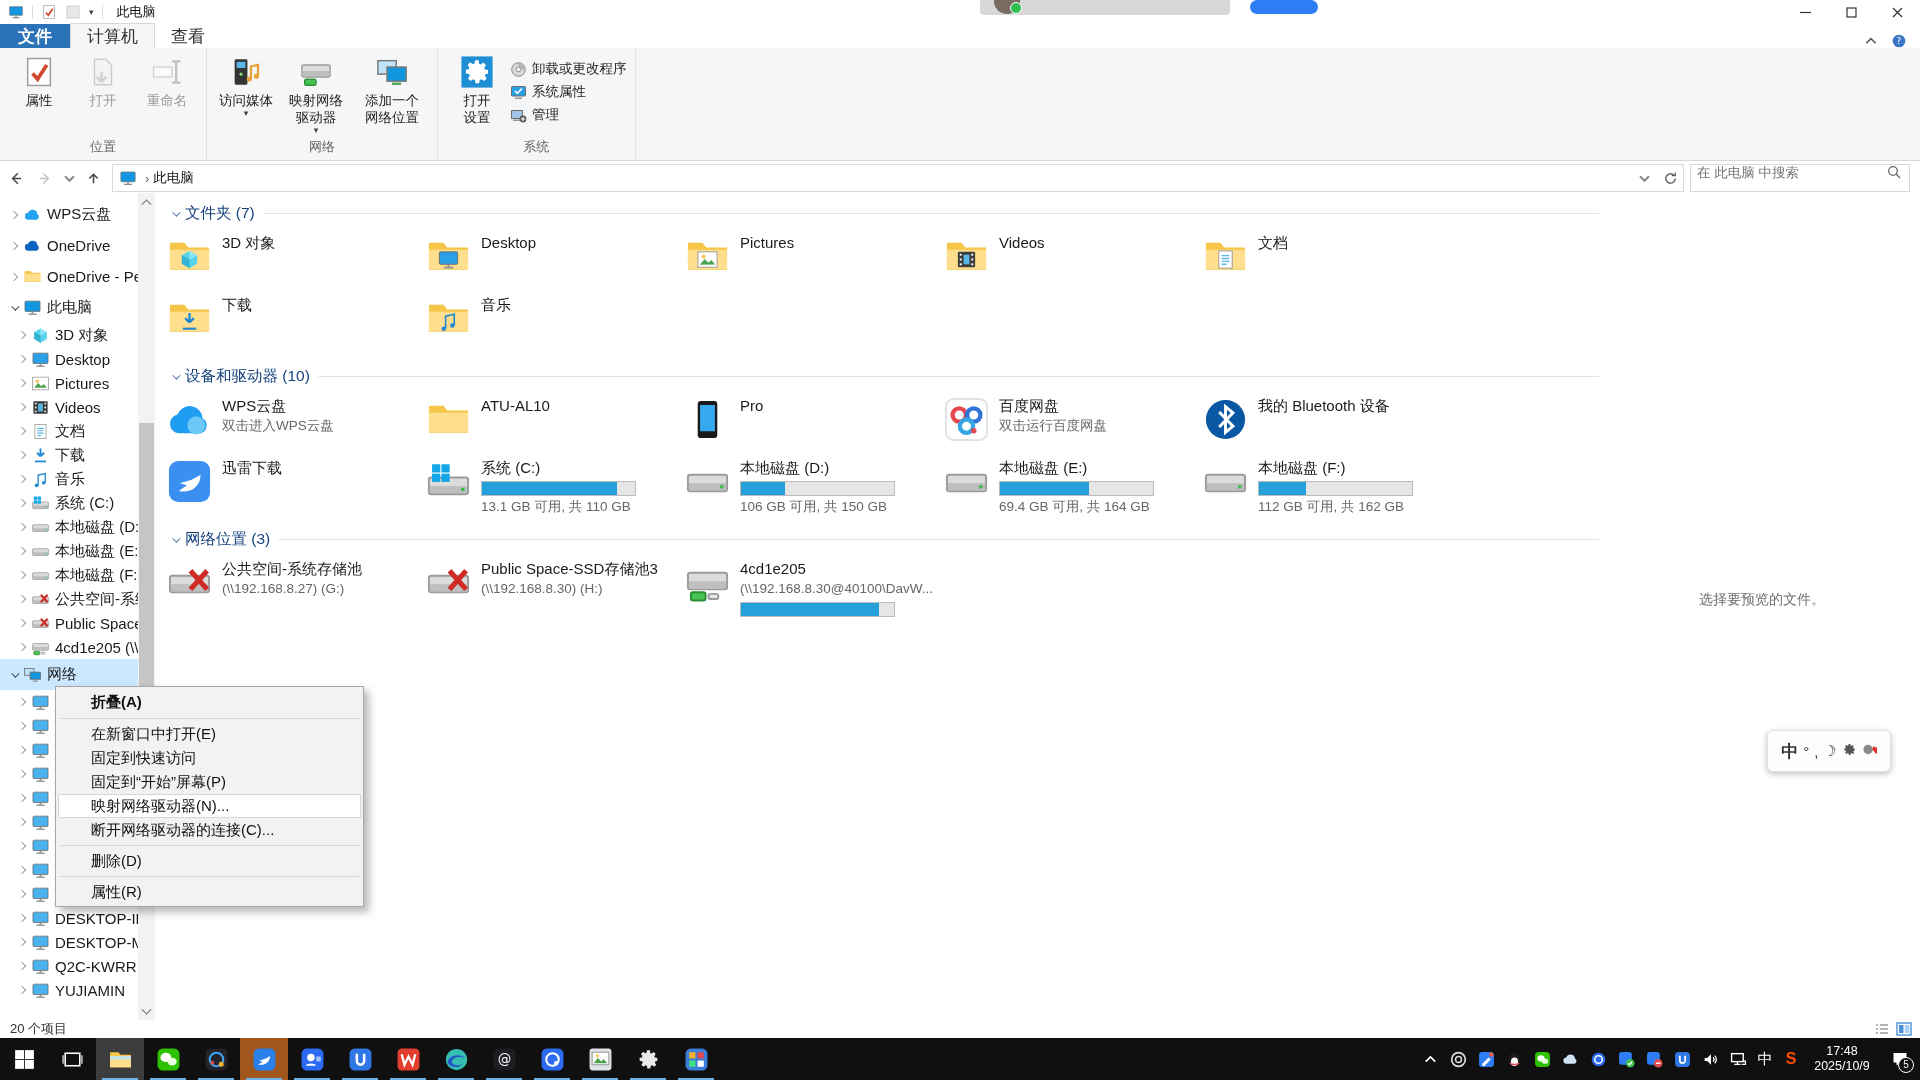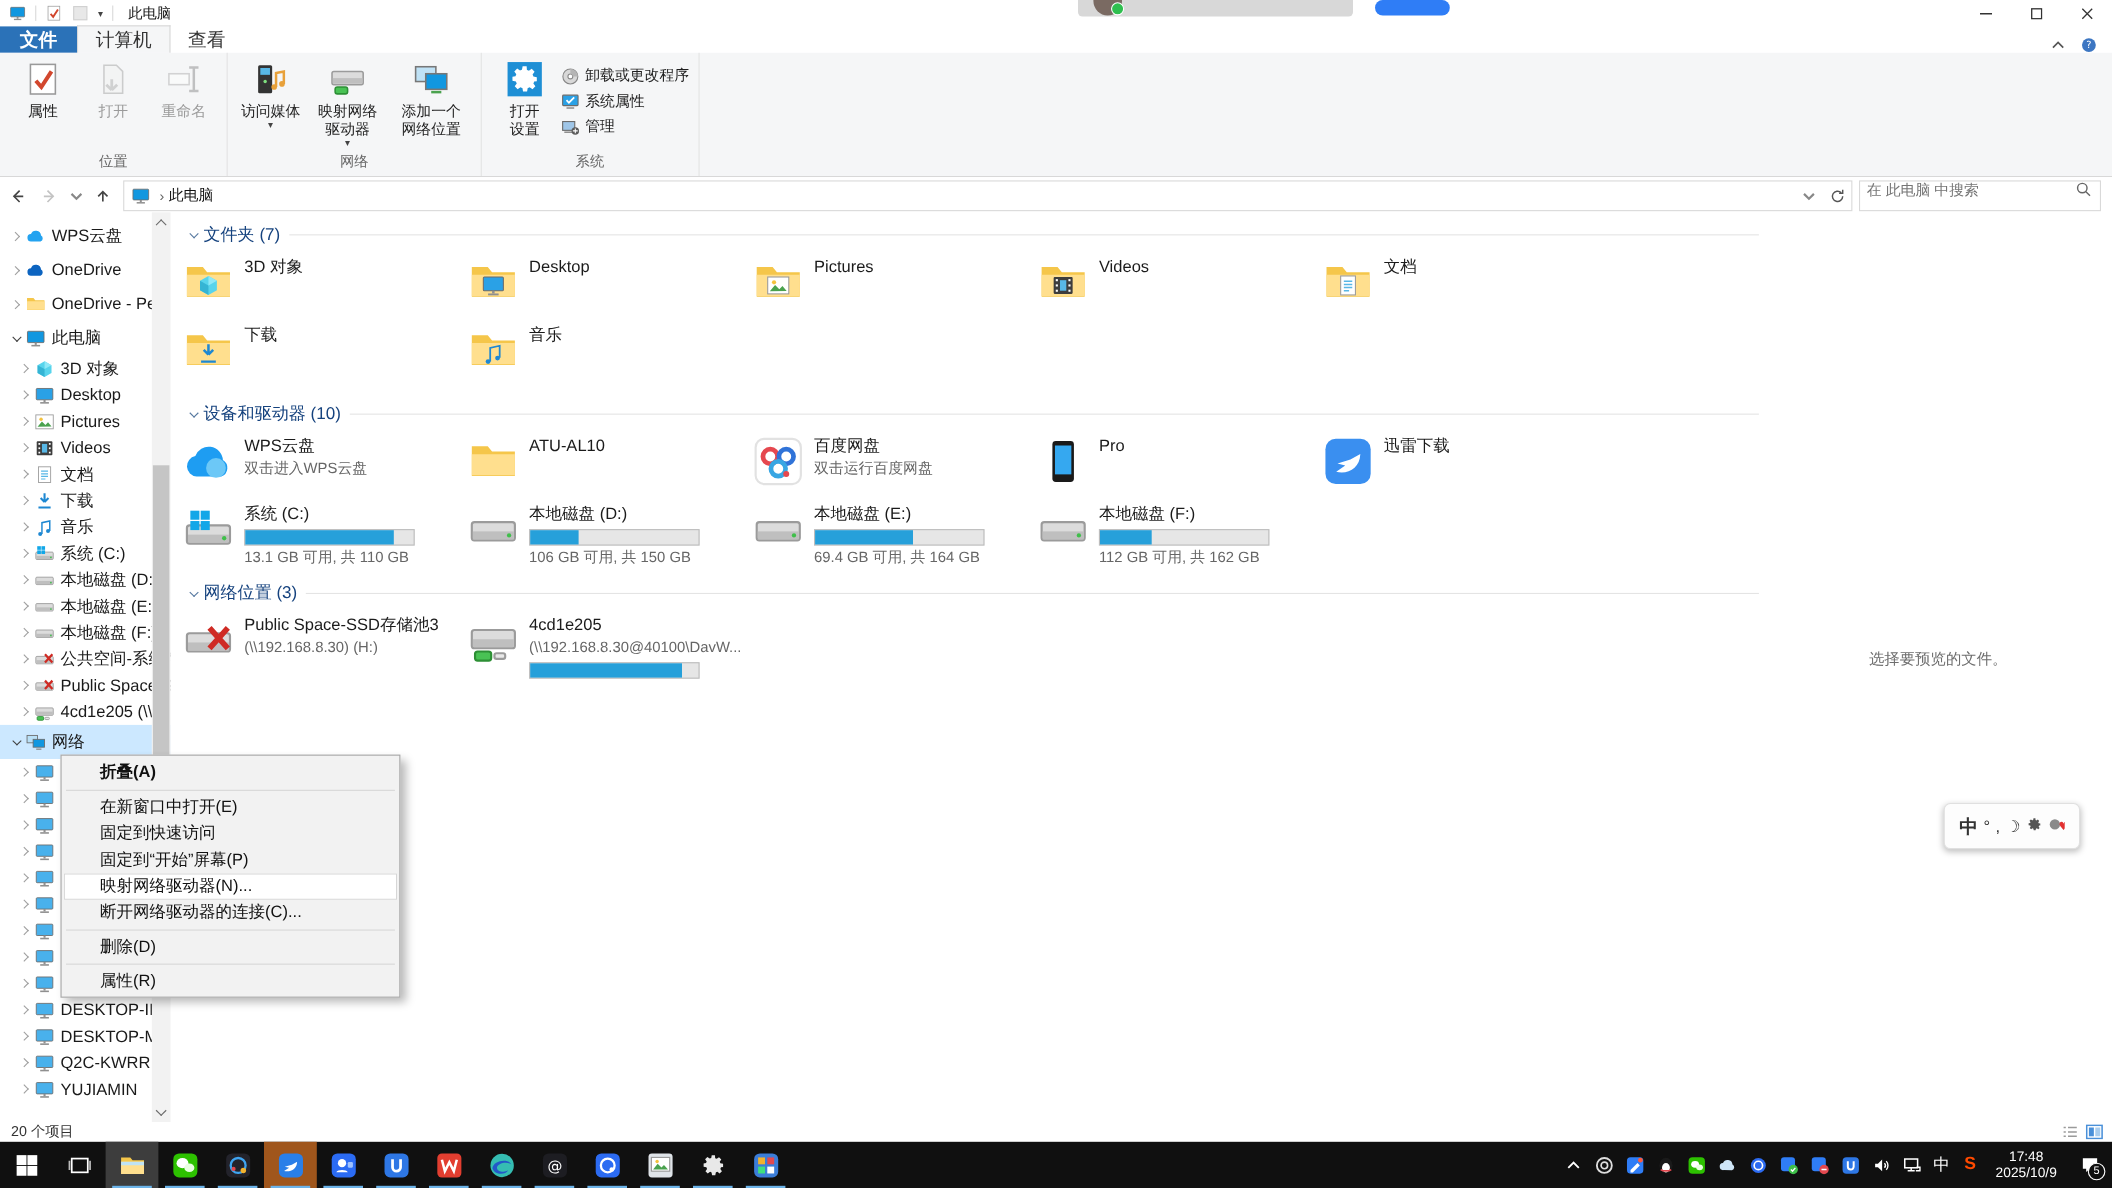--- a/index.html
+++ b/index.html
@@ -883,38 +883,47 @@
           <span class="tile-ic"><svg viewBox="0 0 24 24">
               <path d="M2 5h7.4l2 2.4H22v11.4H2z" fill="#f5c64a"></path>
               <path d="M2 8.6h20v9.8H2z" fill="#ffdf8e"></path>
             </svg></span>
           <div class="tmeta">
             <div class="tname">ATU-AL10</div>
           </div>
         </div>
         <div class="tile">
           <span class="tile-ic"><svg viewBox="0 0 24 24">
+              <rect x="7" y="2.5" width="10" height="19" rx="1.6" fill="#1a1a1a"></rect>
+              <rect x="8.2" y="4.6" width="7.6" height="13.4" fill="#35a8f0"></rect>
+            </svg></span>
+          <div class="tmeta">
+            <div class="tname">Pro</div>
+          </div>
+        </div>
+        <div class="tile">
+          <span class="tile-ic"><svg viewBox="0 0 24 24">
               <rect x="1.5" y="1.5" width="21" height="21" rx="4" fill="#fff" stroke="#e2e2e2"></rect>
               <circle cx="8.3" cy="9.7" r="3.4" fill="none" stroke="#e5484f" stroke-width="2.2"></circle>
               <circle cx="15.7" cy="9.7" r="3.4" fill="none" stroke="#3073d8" stroke-width="2.2"></circle>
               <circle cx="12" cy="15.4" r="3.4" fill="none" stroke="#38a6e3" stroke-width="2.2"></circle>
               <circle cx="15.7" cy="17.8" r="1.4" fill="#e5484f"></circle>
             </svg></span>
           <div class="tmeta">
             <div class="tname">百度网盘</div>
             <div class="tsub">双击运行百度网盘</div>
           </div>
         </div>
         <div class="tile">
           <span class="tile-ic"><svg viewBox="0 0 24 24">
-              <rect x="7" y="2.5" width="10" height="19" rx="1.6" fill="#1a1a1a"></rect>
-              <rect x="8.2" y="4.6" width="7.6" height="13.4" fill="#35a8f0"></rect>
+              <circle cx="12" cy="12" r="10" fill="#0a57a3"></circle>
+              <path d="M8.8 8.2l7 7.2-3.8 3.2V5.4l3.8 3.2-7 7.2" stroke="#fff" stroke-width="1.5" fill="none"></path>
             </svg></span>
           <div class="tmeta">
-            <div class="tname">Pro</div>
+            <div class="tname">我的 Bluetooth 设备</div>
           </div>
         </div>
         <div class="tile">
           <span class="tile-ic"><svg viewBox="0 0 24 24">
               <rect x="1.5" y="1.5" width="21" height="21" rx="4.8" fill="#3a8ff0"></rect>
               <path d="M6.5 16.8c5.5 1.4 11-1.8 11.2-8.3l-4.6 2.6-6 1.8 3.6 1z" fill="#fff"></path>
             </svg></span>
           <div class="tmeta">
             <div class="tname">迅雷下载</div>
           </div>
@@ -981,20 +990,31 @@
             <div class="tsub">112 GB 可用, 共 162 GB</div>
           </div>
         </div>
       </div>
       <div class="sec-head">
         <span class="sec-chev"></span>
         <span class="sec-title">网络位置 (3)</span>
         <span class="sec-rule"></span>
       </div>
       <div class="tiles">
+        <div class="tile">
+          <span class="tile-ic"><svg viewBox="0 0 24 24">
+              <rect x="2" y="8.5" width="20" height="8.5" rx="1.2" fill="#dcdcdc" stroke="#9b9b9b"></rect>
+              <rect x="2.5" y="12.8" width="19" height="3.8" fill="#bfbfbf"></rect>
+              <path d="M12.5 6L21 15.5M21 6l-8.5 9.5" stroke="#cf2b24" stroke-width="2.6"></path>
+            </svg></span>
+          <div class="tmeta">
+            <div class="tname">公共空间-系统存储池</div>
+            <div class="tsub">(\\192.168.8.27) (G:)</div>
+          </div>
+        </div>
         <div class="tile">
           <span class="tile-ic"><svg viewBox="0 0 24 24">
               <rect x="2" y="8.5" width="20" height="8.5" rx="1.2" fill="#dcdcdc" stroke="#9b9b9b"></rect>
               <rect x="2.5" y="12.8" width="19" height="3.8" fill="#bfbfbf"></rect>
               <path d="M12.5 6L21 15.5M21 6l-8.5 9.5" stroke="#cf2b24" stroke-width="2.6"></path>
             </svg></span>
           <div class="tmeta">
             <div class="tname">Public Space-SSD存储池3</div>
             <div class="tsub">(\\192.168.8.30) (H:)</div>
           </div>

